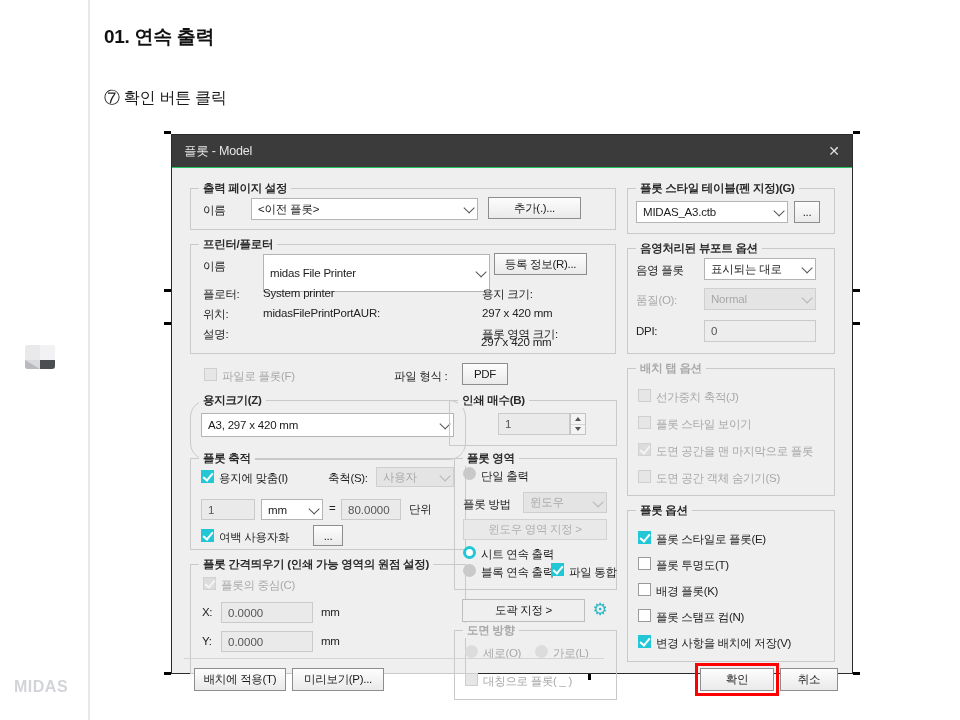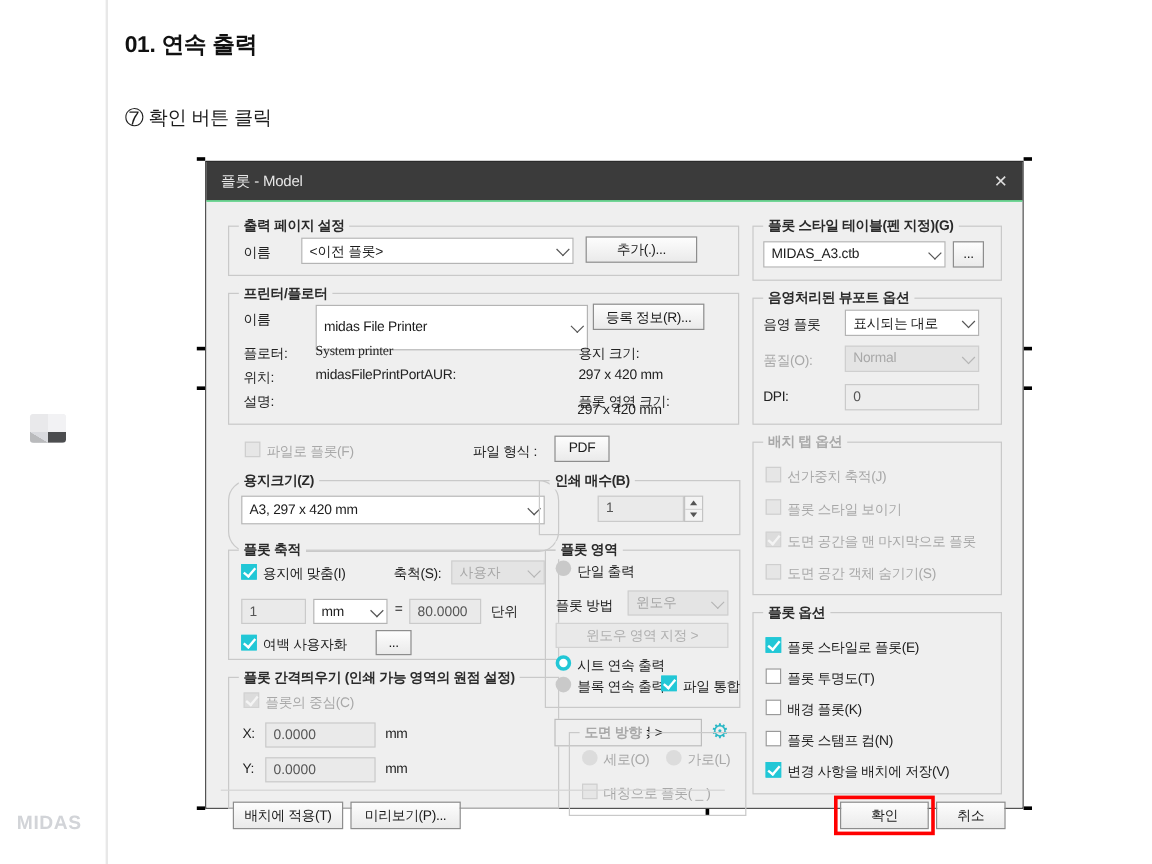--- a/index.html
+++ b/index.html
@@ -258,21 +258,21 @@
 
     <div class="group" style="left:18px;top:76px;width:426px;height:110px;">
       <span class="legend">프린터/플로터</span>
       <span class="lbl" style="left:12px;top:14px;">이름</span>
       <div class="combo" style="left:60px;top:9px;width:227px;height:38px;margin-left:12px;">
         <span>midas File Printer</span>
         <span class="arrow"></span>
       </div>
 
       <span class="lbl" style="left:12px;top:42px;">플로터:</span>
-      <span class="val" style="left:72px;top:42px;font-family:Liberation Serif, serif;">System printer</span>
+      <span class="val" style="left:72px;top:42px;">System printer</span>
       <span class="lbl" style="left:12px;top:62px;">위치:</span>
       <span class="val" style="left:72px;top:62px;">midasFilePrintPortAUR:</span>
       <span class="lbl" style="left:12px;top:82px;">설명:</span>
 
       <span class="lbl" style="left:291px;top:42px;">용지 크기:</span>
       <span class="val" style="left:291px;top:62px;">297 x 420 mm</span>
       <span class="lbl" style="left:291px;top:82px;">플롯 영역 크기:</span>
     </div>
     <div class="btn" style="left:322px;top:85px;width:93px;height:22px;">등록 정보(R)...</div>
 
@@ -365,21 +365,21 @@
       <span class="lbl" style="left:26px;top:88px;">시트 연속 출력</span>
       <div class="rb" style="left:8px;top:105px;"></div>
       <span class="lbl" style="left:26px;top:106px;">블록 연속 출력</span>
       <div class="cb checked" style="left:96px;top:104px;"></div>
       <span class="lbl" style="left:114px;top:106px;">파일 통합</span>
     </div>
 
     <div class="btn flat" style="left:290px;top:431px;width:123px;height:23px;">도곽 지정 &gt;</div>
     <div class="gear" style="left:419px;top:433px;">⚙</div>
 
-    <div class="group disabled" style="left:282px;top:442px;width:148px;height:70px;margin-left:20px;">
+    <div class="group disabled" style="left:282px;top:462px;width:163px;height:70px;">
       <span class="legend">도면 방향</span>
       <div class="rb dis" style="left:10px;top:14px;"></div>
       <span class="lbl dis" style="left:28px;top:15px;">세로(O)</span>
       <div class="rb dis" style="left:80px;top:14px;"></div>
       <span class="lbl dis" style="left:98px;top:15px;">가로(L)</span>
       <div class="cb dis" style="left:10px;top:42px;"></div>
       <span class="lbl dis" style="left:28px;top:43px;">대칭으로 플롯( _ )</span>
     </div>
 
     <div class="group" style="left:455px;top:20px;width:208px;height:46px;">

